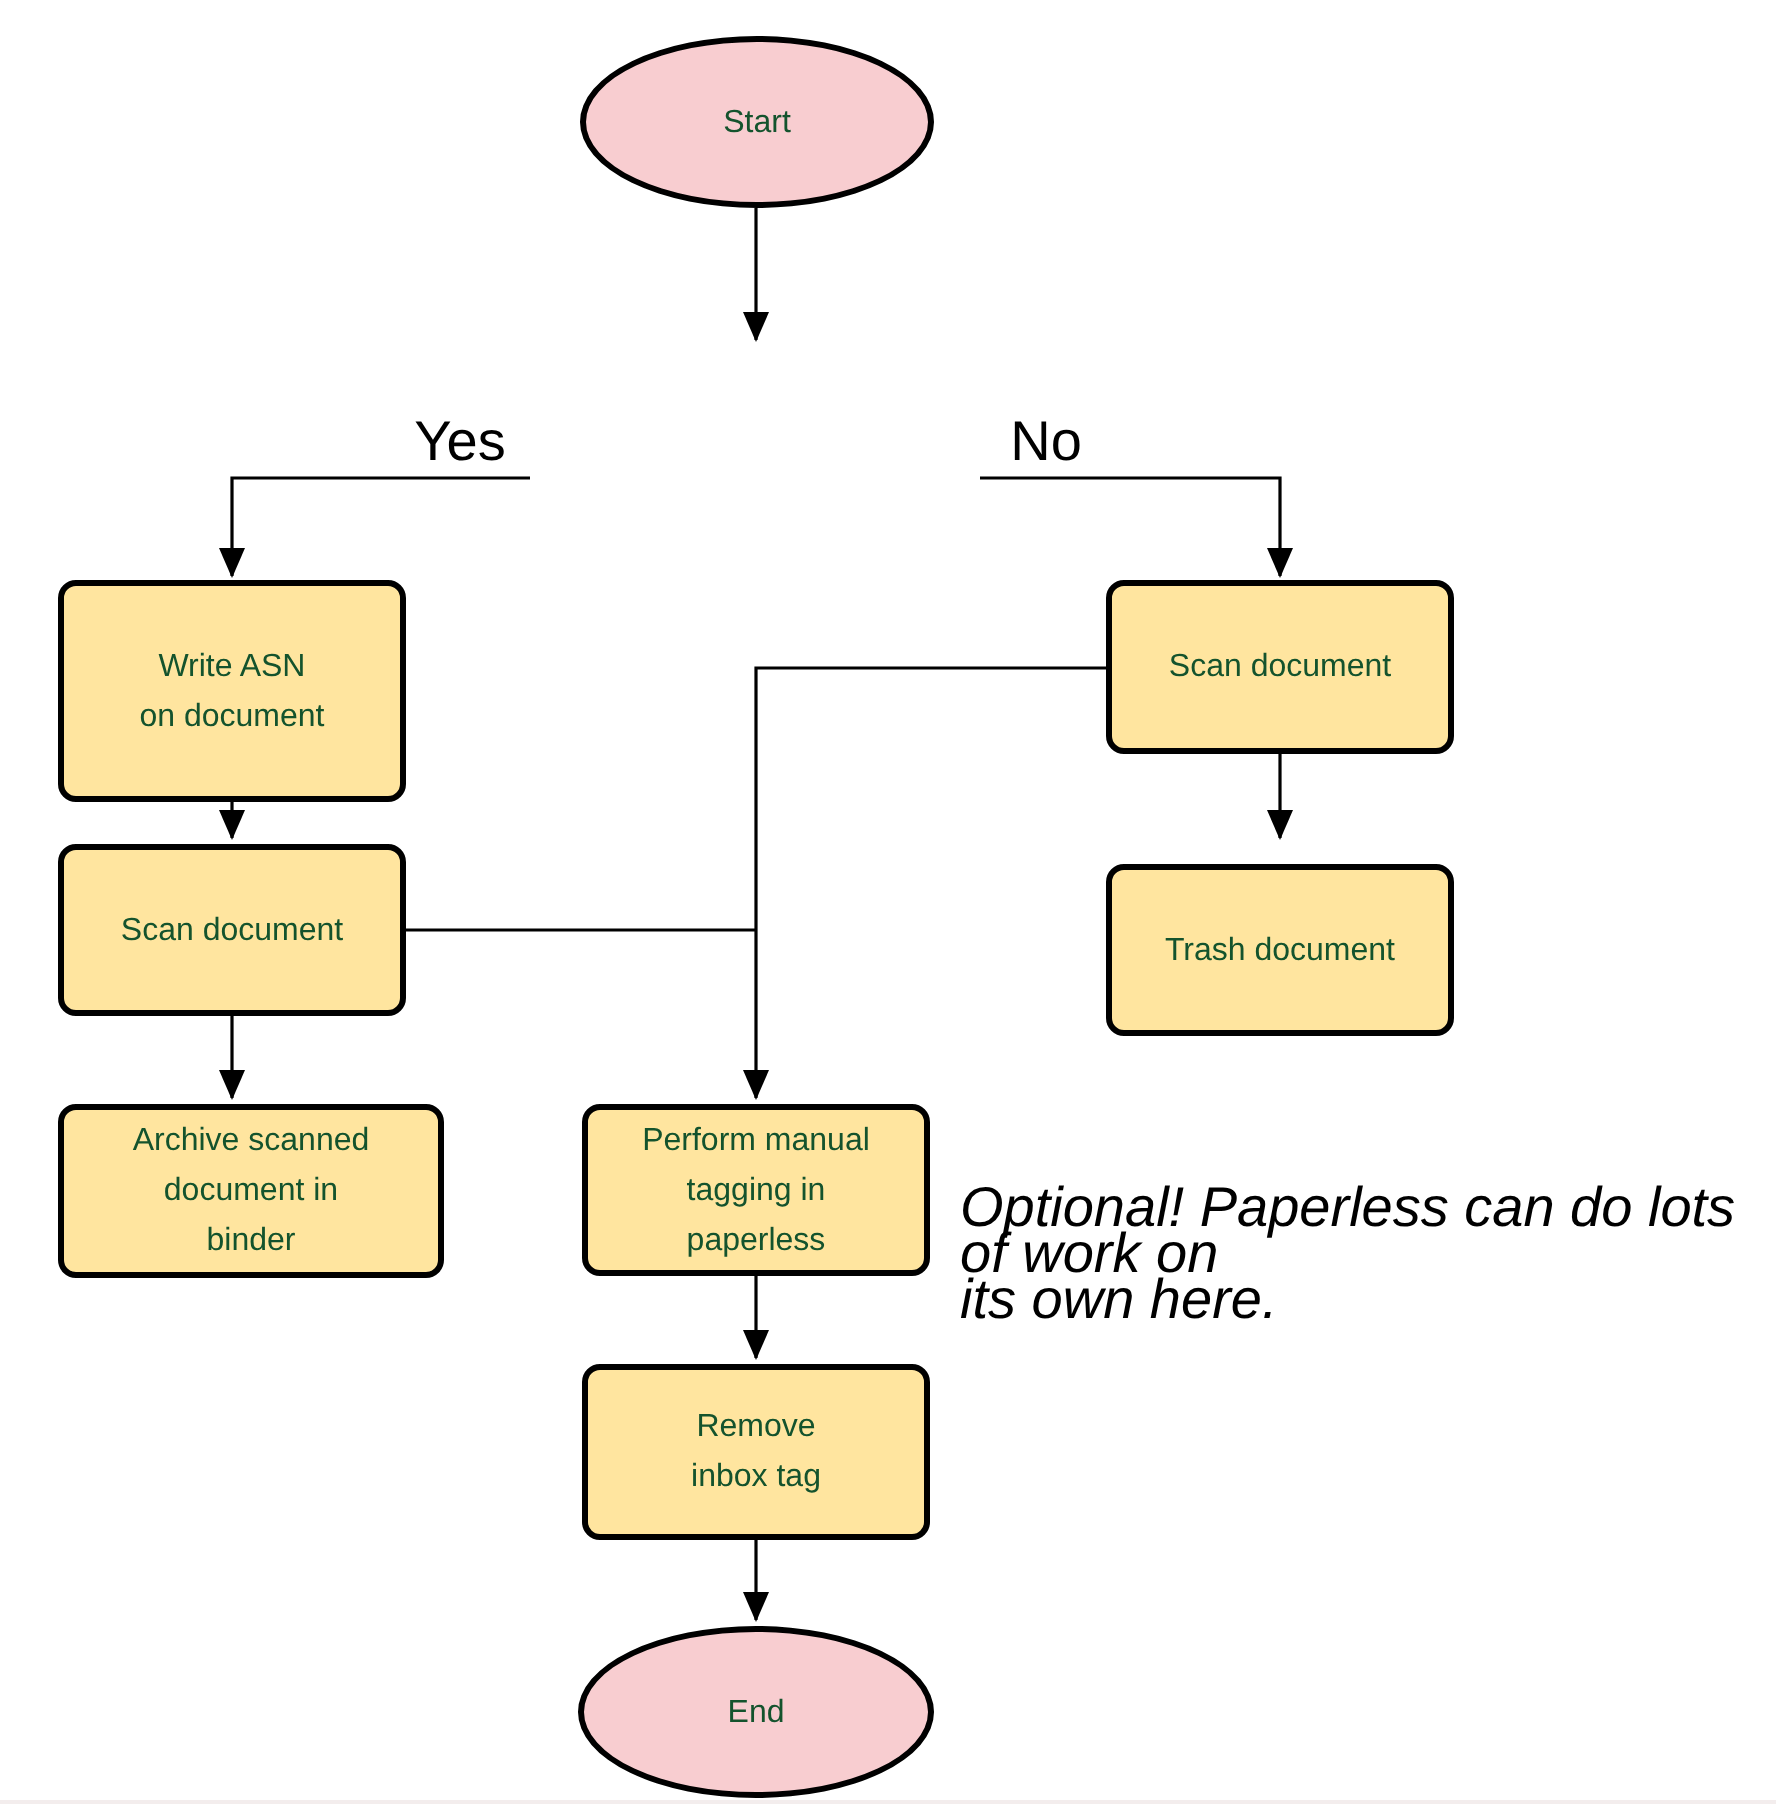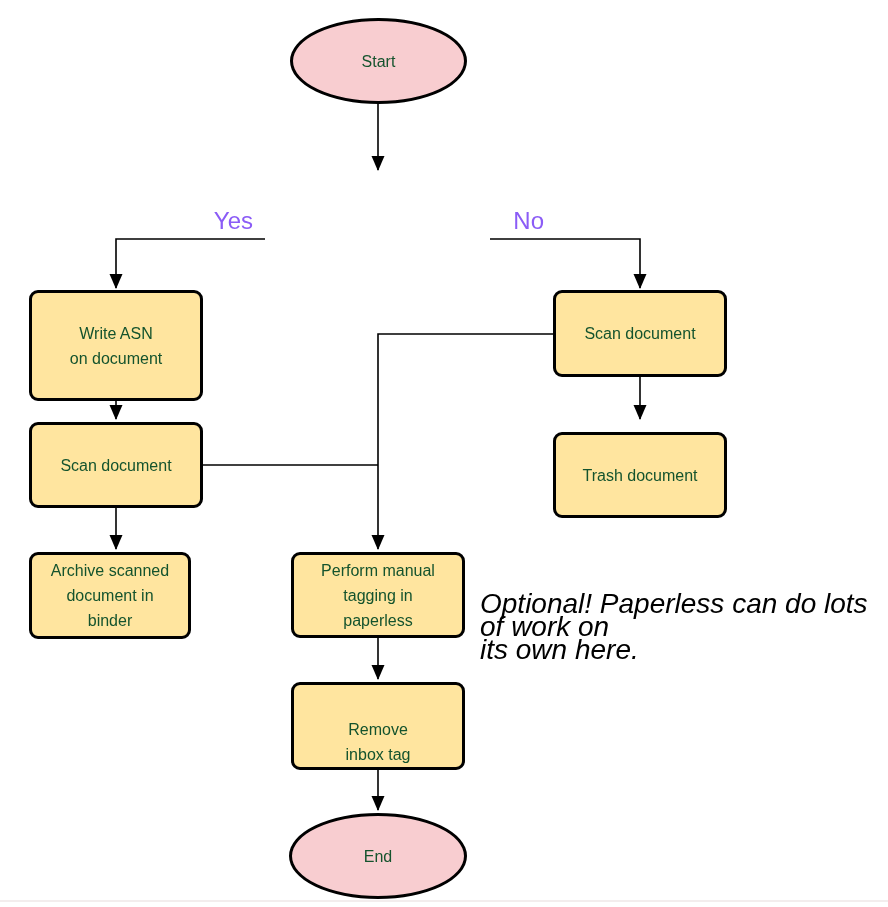--- a/index.html
+++ b/index.html
@@ -53,24 +53,24 @@
     left: 0; top: 0;
   }
   .node-label {
     white-space: pre-line;
     position: relative;
     z-index: 3;
   }
   .edge-label {
     position: absolute;
     z-index: 2;
-    font-size: 24px;
+    font-size: 28px;
     line-height: 22px;
-    text-align: right;
-    color: #8b5cf6;
+    text-align: center;
+    color: #000000;
     background: #ffffff;
     padding: 0 2px;
   }
   .annotation {
     position: absolute;
     left: 480px;
     top: 592px;
     width: 404px;
     font-size: 28px;
     line-height: 23px;
@@ -119,41 +119,41 @@
 
   <div class="node process" style="left:29px; top:290px; width:174px; height:111px;">
     <span class="node-label">Write ASN
 on document</span>
   </div>
 
   <div class="node process" style="left:29px; top:422px; width:174px; height:86px;">
     <span class="node-label">Scan document</span>
   </div>
 
-  <div class="node process" style="left:29px; top:552px; width:162px; height:87px;">
+  <div class="node process" style="left:29px; top:552px; width:193px; height:87px;">
     <span class="node-label">Archive scanned
 document in
 binder</span>
   </div>
 
   <div class="node process" style="left:553px; top:290px; width:174px; height:87px;">
     <span class="node-label">Scan document</span>
   </div>
 
   <div class="node process" style="left:553px; top:422px; width:174px; height:86px;margin-top:10px;">
     <span class="node-label">Trash document</span>
   </div>
 
   <div class="node process" style="left:291px; top:552px; width:174px; height:86px;">
     <span class="node-label">Perform manual
 tagging in
 paperless</span>
   </div>
 
-  <div class="node process" style="left:291px; top:682px; width:174px; height:88px;align-items:flex-end;">
+  <div class="node process" style="left:291px; top:682px; width:174px; height:88px;">
     <span class="node-label">Remove
 inbox tag</span>
   </div>
 
   <div class="node terminator" style="left:289px; top:813px; width:178px; height:86px;">
     <span class="node-label">End</span>
   </div>
 
   <div class="edge-label" style="left:205px; top:210px; width:46px;">Yes</div>
 

